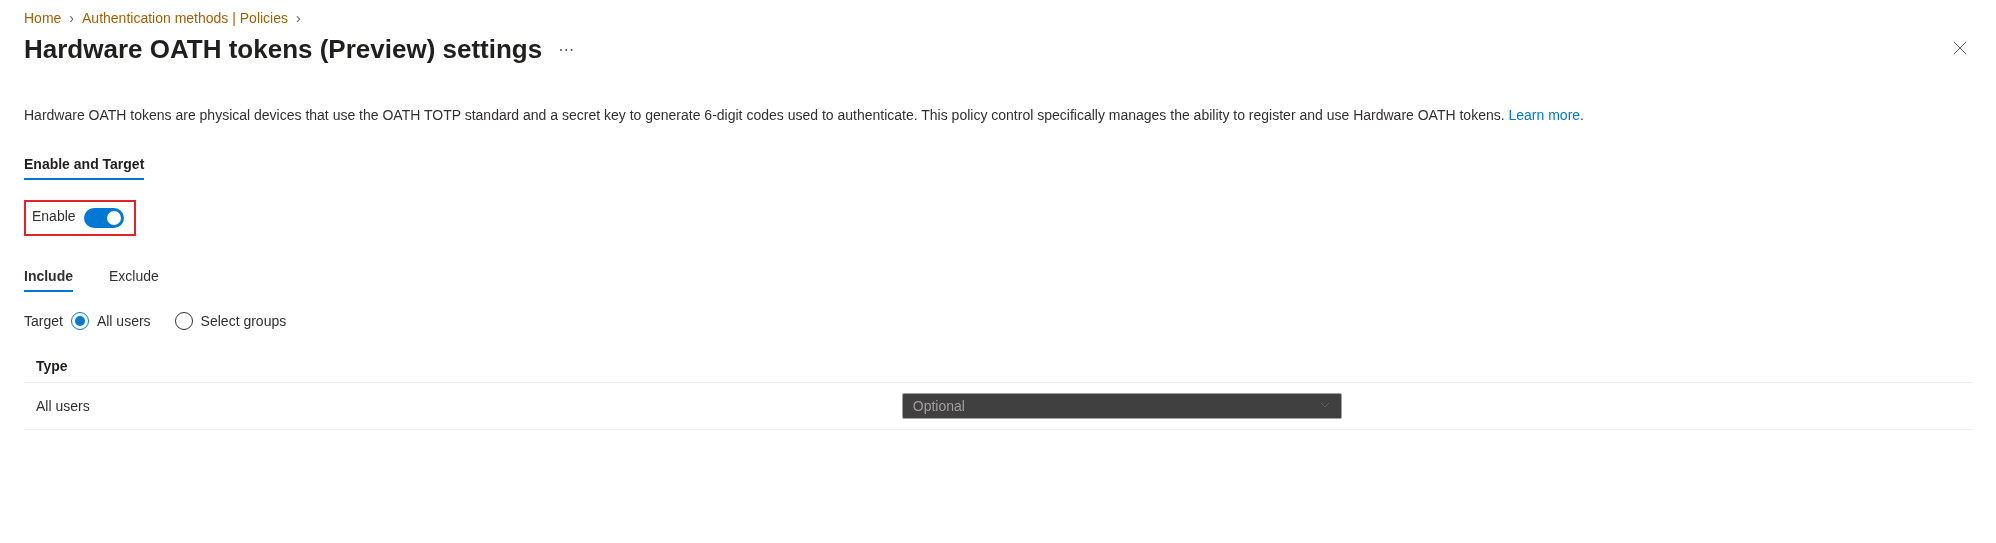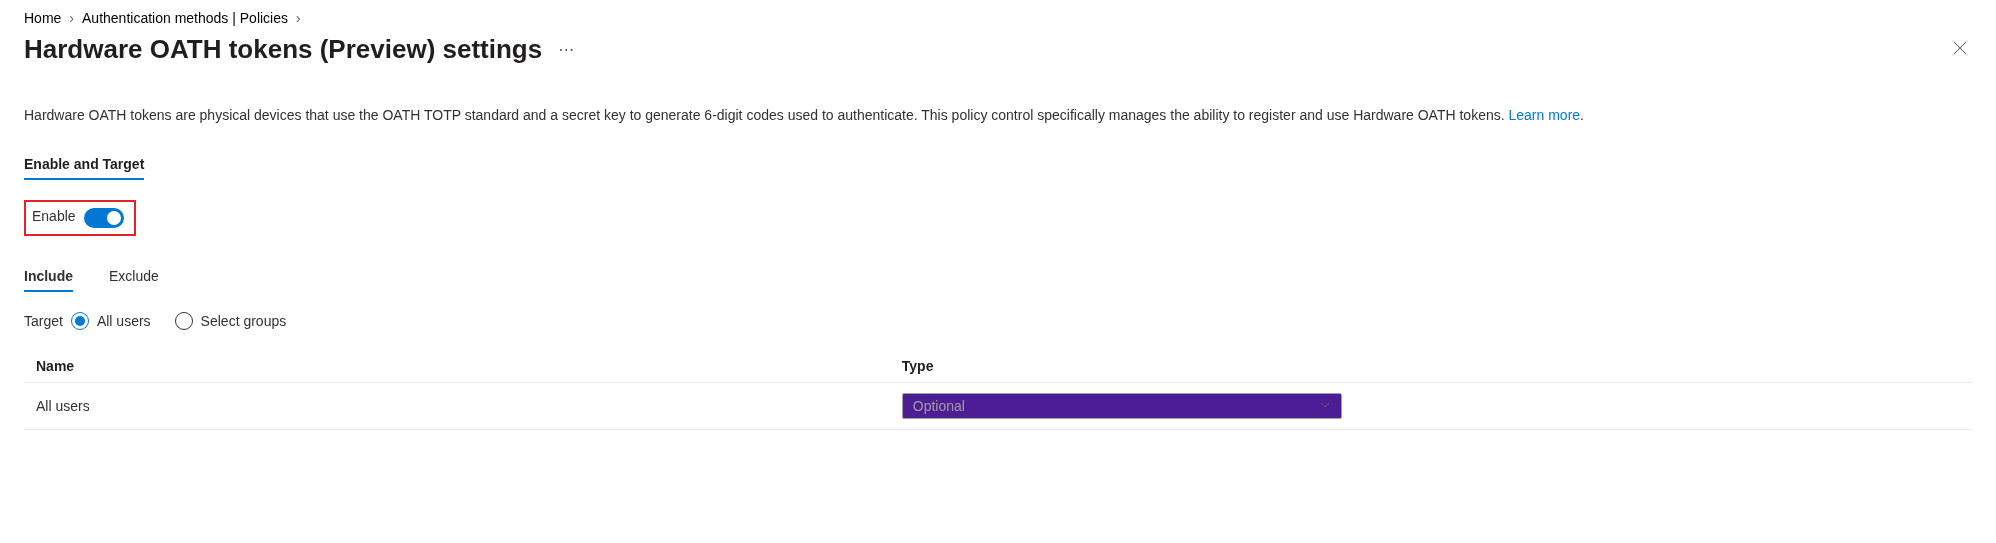--- a/index.html
+++ b/index.html
@@ -15,21 +15,21 @@
       padding: 10px 24px;
     }
     .breadcrumb {
       display: flex;
       align-items: center;
       gap: 8px;
       font-size: 14px;
       margin-bottom: 8px;
     }
     .breadcrumb a {
-      color: #000000;
+      color: #a16207;
       text-decoration: none;
     }
     .breadcrumb-sep {
       color: #605e5c;
     }
     .title-row {
       display: flex;
       align-items: center;
       justify-content: space-between;
       margin-bottom: 40px;
@@ -191,21 +191,21 @@
     .table-header .col-name,
     .table-header .col-type,
     .table-header .col-reg {
       font-weight: 600;
       color: #201f1e;
     }
     .select-box {
       width: 100%;
       max-width: 440px;
       border: 1px solid #a19f9d;
-      background: #4c1d95;
+      background: #404040;
       padding: 4px 10px;
       font-size: 14px;
       color: #a19f9d;
       display: flex;
       justify-content: space-between;
       align-items: center;
       cursor: not-allowed;
       border-radius: 2px;
     }
     .chevron {
@@ -268,21 +268,20 @@
     </div>
     <div class="radio-option">
       <div class="radio-circle"></div>
       <span>Select groups</span>
     </div>
   </div>
 </div>
 
 <div class="table">
   <div class="table-header">
-    <div class="col-name">Name</div>
     <div class="col-type">Type</div>
   </div>
   <div class="table-row">
     <div class="col-name">All users</div>
     <div class="col-reg">
       <div class="select-box">
         <span>Optional</span>
         <span class="chevron">
           <svg width="12" height="12" viewBox="0 0 12 12">
             <path d="M2 4 L6 8 L10 4" stroke="#605e5c" stroke-width="1" fill="none"></path>

